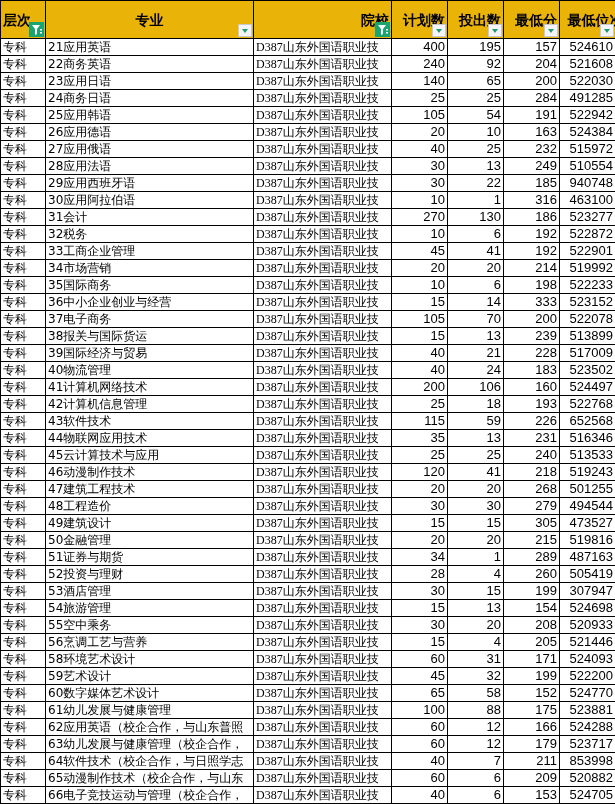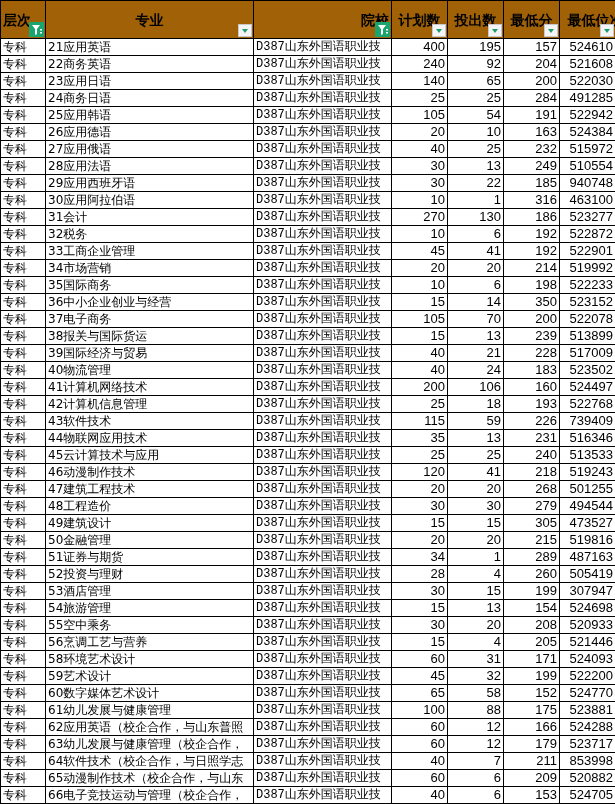--- a/index.html
+++ b/index.html
@@ -18,27 +18,27 @@
     line-height: 16px;
     white-space: nowrap;
     overflow: hidden;
     box-sizing: border-box;
   }
   table.sheet th {
     height: 38px;
     font-weight: bold;
     font-size: 14px;
     position: relative;
-    background: #a16207;
+    background: #eab308;
   }
   th .hdr-text { display: inline-block; }
   th.c1 { text-align: left; padding-left: 6px; }
   th.c2 { text-align: center; }
   th.c3 { text-align: right; padding-left: 10px; }
-  th.c4, th.c5, th.c6 { text-align: center; padding-left: 1px; }
+  th.c4, th.c5, th.c6 { text-align: right; padding-left: 1px; }
   th.c7 { text-align: center; line-height: 16px; white-space: normal; }
   .filter-btn {
     position: absolute;
     right: 1px;
     bottom: 1px;
     width: 14px;
     height: 13px;
     box-sizing: border-box;
     border: 1px solid #c8c8c8;
     background: #f4f4f4;
@@ -54,21 +54,21 @@
   }
   .filter-btn.active {
     background: #1aa56e;
     border-color: #1aa56e;
     width: 15px; height: 15px;
   }
   .filter-btn.active svg { position: absolute; left: 1px; top: 1px; }
   td.c1 { text-align: left; }
   td.c2, td.c3 { text-align: left; }
   td.c4, td.c5, td.c6, td.c7 { text-align: right; font-family: "Liberation Sans", sans-serif; font-size: 13px; }
-  td.c3 { font-family: Liberation Mono, monospace; margin-left: 14px; }
+  td.c3 { font-family: Liberation Serif, serif; margin-left: 14px; }
   col.w1 { width: 45px; }
   col.w2 { width: 208px; }
   col.w3 { width: 138px; }
   col.w4 { width: 56px; }
   col.w5 { width: 56px; }
   col.w6 { width: 56px; }
   col.w7 { width: 56px; }
 </style>
 </head>
 <body>
@@ -272,21 +272,21 @@
         <td class="c5">6</td>
         <td class="c6">198</td>
         <td class="c7">522233</td>
       </tr>
       <tr>
         <td class="c1">专科</td>
         <td class="c2">36中小企业创业与经营</td>
         <td class="c3">D387山东外国语职业技</td>
         <td class="c4">15</td>
         <td class="c5">14</td>
-        <td class="c6">350</td>
+        <td class="c6">333</td>
         <td class="c7">523152</td>
       </tr>
       <tr>
         <td class="c1">专科</td>
         <td class="c2">37电子商务</td>
         <td class="c3">D387山东外国语职业技</td>
         <td class="c4">105</td>
         <td class="c5">70</td>
         <td class="c6">200</td>
         <td class="c7">522078</td>
@@ -336,21 +336,21 @@
         <td class="c6">193</td>
         <td class="c7">522768</td>
       </tr>
       <tr>
         <td class="c1">专科</td>
         <td class="c2">43软件技术</td>
         <td class="c3">D387山东外国语职业技</td>
         <td class="c4">115</td>
         <td class="c5">59</td>
         <td class="c6">226</td>
-        <td class="c7">739409</td>
+        <td class="c7">652568</td>
       </tr>
       <tr>
         <td class="c1">专科</td>
         <td class="c2">44物联网应用技术</td>
         <td class="c3">D387山东外国语职业技</td>
         <td class="c4">35</td>
         <td class="c5">13</td>
         <td class="c6">231</td>
         <td class="c7">516346</td>
       </tr>

